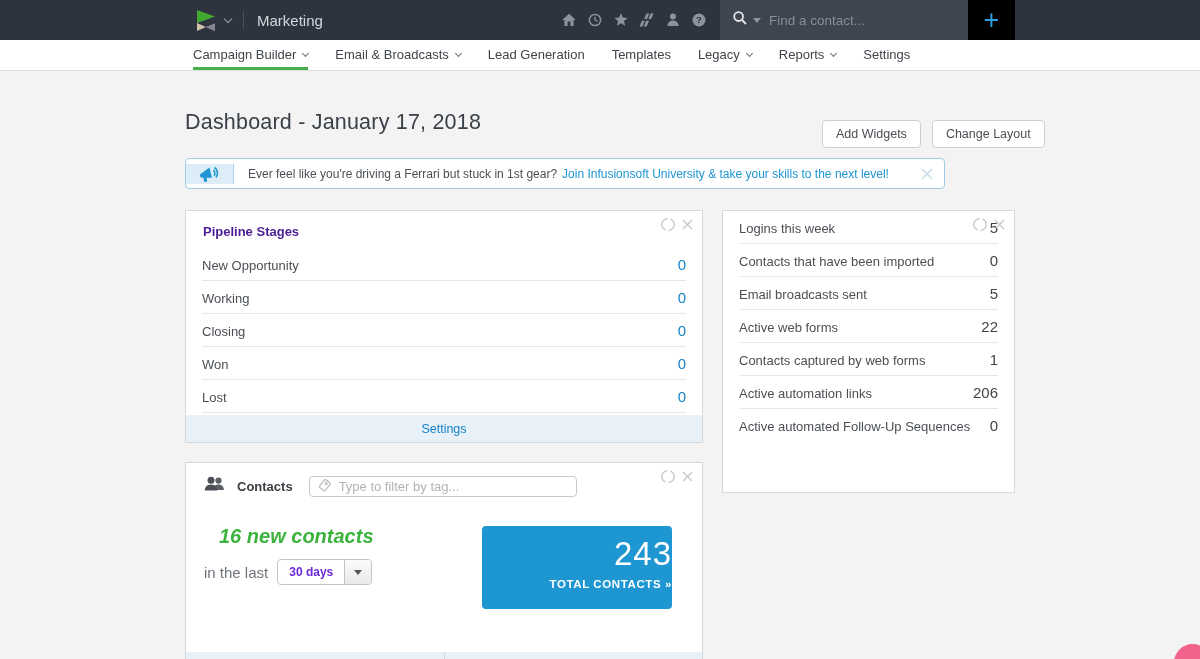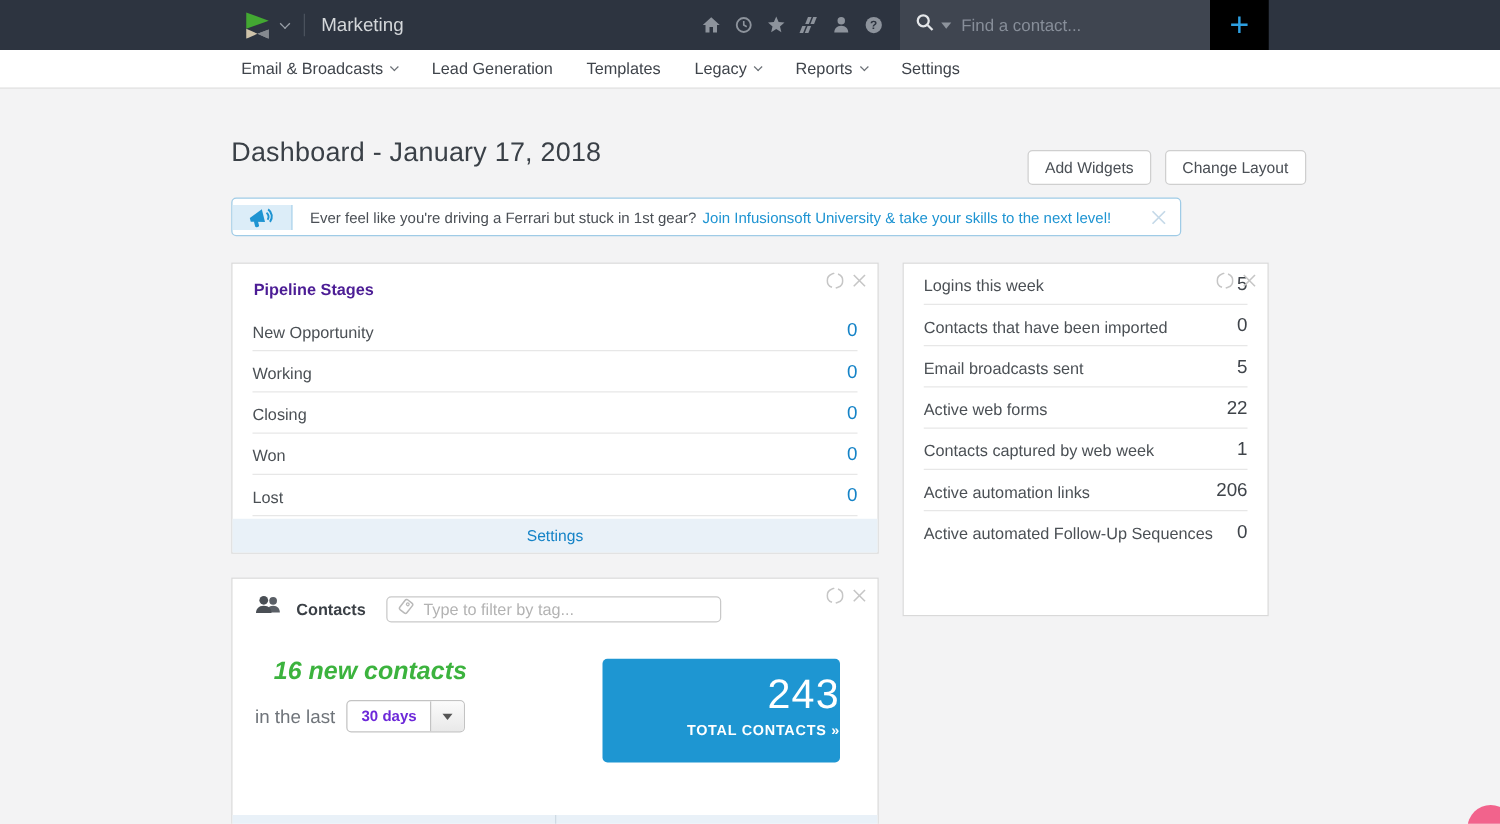--- a/index.html
+++ b/index.html
@@ -145,20 +145,24 @@
         </svg>
     </span>
     <span class="search-caret"></span>
     <input type="text" placeholder="Find a contact..." style="">
   </div>
 
   <div class="plusbtn">+</div>
 </div>
 
 <div class="subnav">
+  <span class="nav-item active">
+    <span>Campaign Builder</span>
+      <span class="chev"></span>
+  </span>
   <span class="nav-item">
     <span>Email &amp; Broadcasts</span>
       <span class="chev"></span>
   </span>
   <span class="nav-item">
     <span>Lead Generation</span>
   </span>
   <span class="nav-item">
     <span>Templates</span>
   </span>
@@ -274,21 +278,21 @@
   </div>
   <div class="wrow">
     <span class="wlabel">Email broadcasts sent</span>
     <span class="wval dark">5</span>
   </div>
   <div class="wrow">
     <span class="wlabel">Active web forms</span>
     <span class="wval dark">22</span>
   </div>
   <div class="wrow">
-    <span class="wlabel">Contacts captured by web week</span>
+    <span class="wlabel">Contacts captured by web forms</span>
     <span class="wval dark">1</span>
   </div>
   <div class="wrow">
     <span class="wlabel">Active automation links</span>
     <span class="wval dark">206</span>
   </div>
   <div class="wrow">
     <span class="wlabel">Active automated Follow-Up Sequences</span>
     <span class="wval dark">0</span>
   </div>

